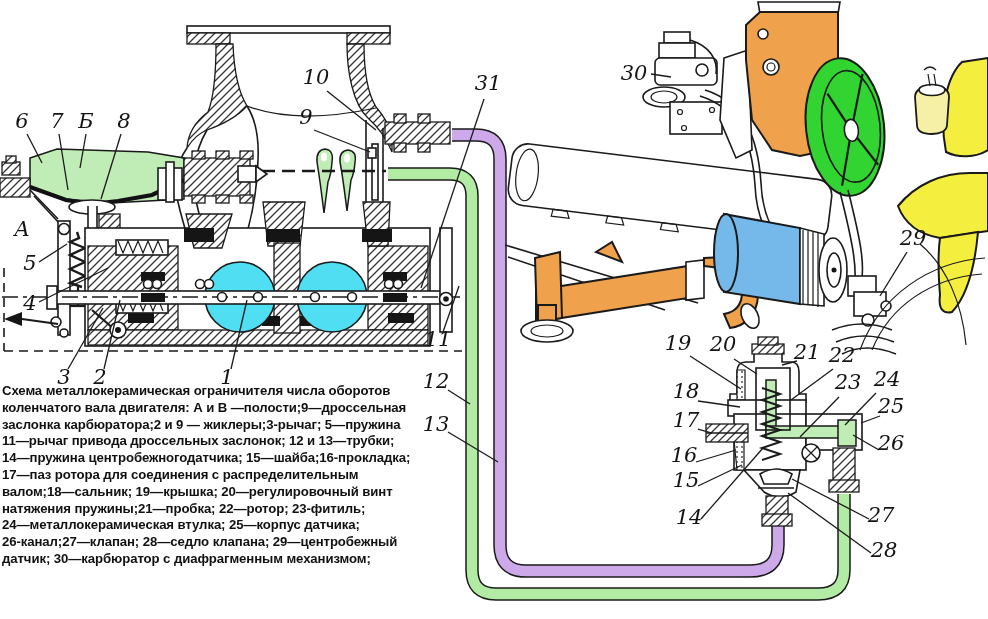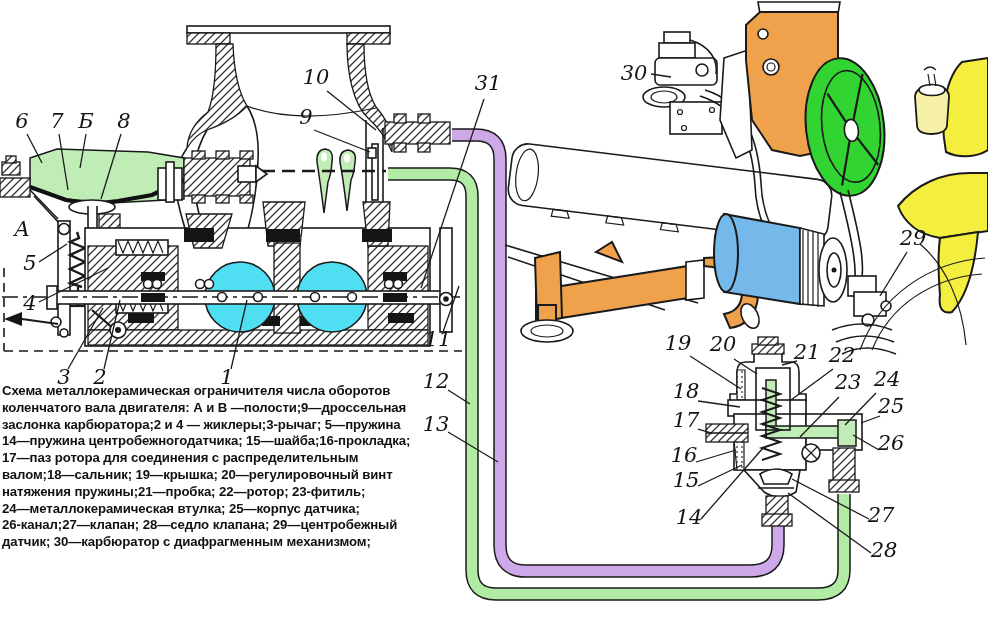--- a/index.html
+++ b/index.html
@@ -377,21 +377,22 @@
         <line x1="869" y1="519" x2="792" y2="479" class="leader"></line>
         <text x="881" y="522" class="callout">27</text>
         <line x1="871" y1="553" x2="788" y2="493" class="leader"></line>
         <text x="884" y="557" class="callout">28</text>
       </g>
 </svg>
 
 <div id="legend">
       <div class="lg-line">Схема металлокерамическая ограничителя числа оборотов</div>
       <div class="lg-line">коленчатого вала двигателя: А и В —полости;9—дроссельная</div>
-      <div class="lg-line">заслонка карбюратора;2 и 4 — жиклеры;3-рычаг; 5—пружина</div>
+      <div class="lg-line">заслонка карбюратора;2 и 9 — жиклеры;3-рычаг; 5—пружина</div>
+      <div class="lg-line">11—рычаг привода дроссельных заслонок; 12 и 13—трубки;</div>
       <div class="lg-line">14—пружина центробежногодатчика; 15—шайба;16-прокладка;</div>
       <div class="lg-line">17—паз ротора для соединения с распределительным</div>
       <div class="lg-line">валом;18—сальник; 19—крышка; 20—регулировочный винт</div>
       <div class="lg-line">натяжения пружины;21—пробка; 22—ротор; 23-фитиль;</div>
       <div class="lg-line">24—металлокерамическая втулка; 25—корпус датчика;</div>
       <div class="lg-line">26-канал;27—клапан; 28—седло клапана; 29—центробежный</div>
       <div class="lg-line">датчик; 30—карбюратор с диафрагменным механизмом;</div>
     </div>
 </div>
 

